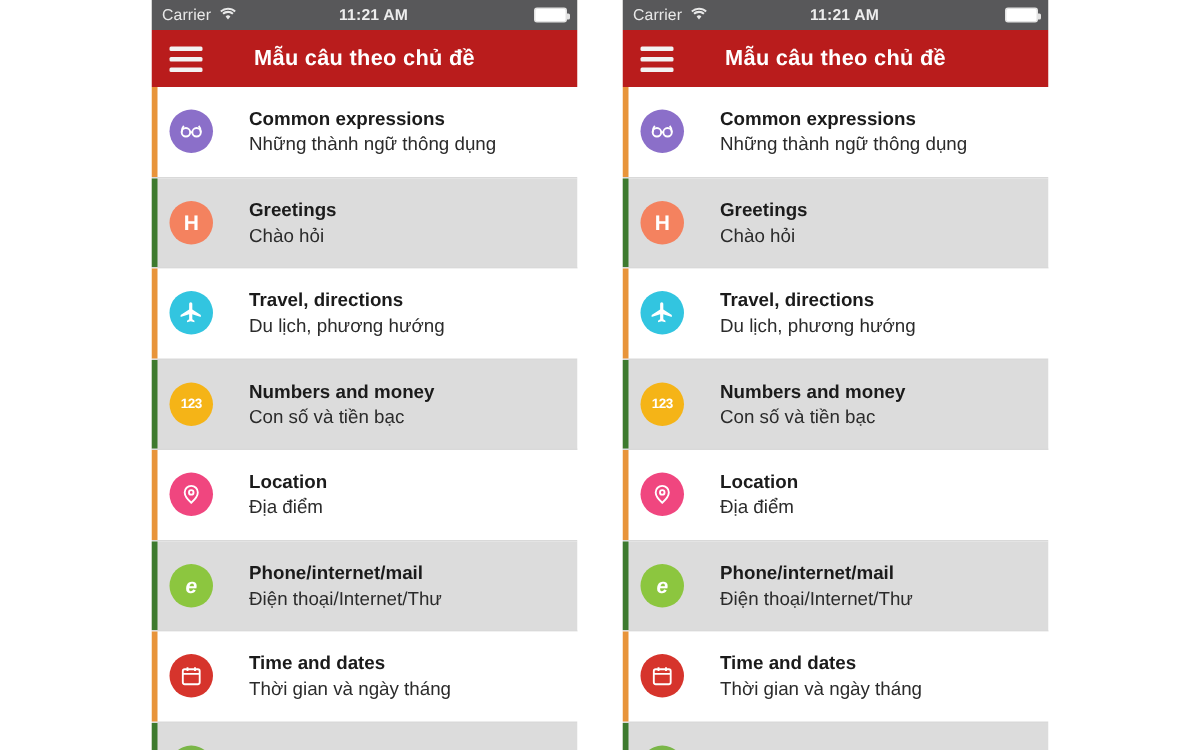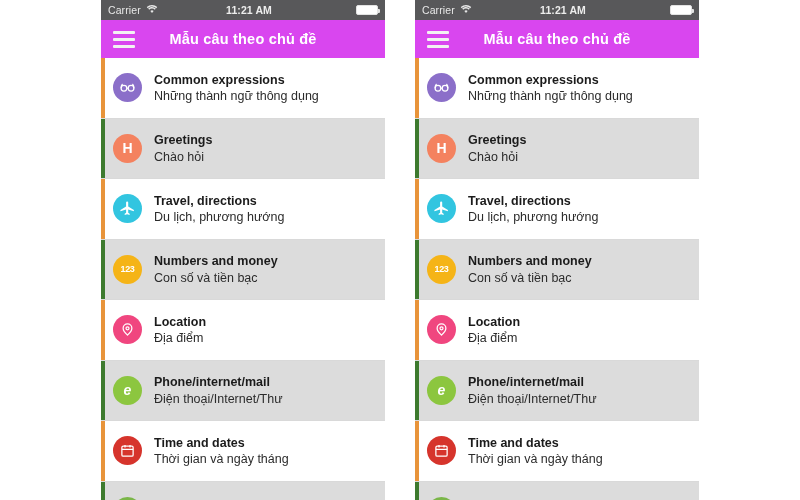--- a/index.html
+++ b/index.html
@@ -60,21 +60,21 @@
     position:absolute;
     right:-3px; top:3px;
     width:2px; height:4px;
     background:#e3e3e3;
     border-radius:0 1px 1px 0;
   }
 
   
   .navbar {
     height:38px;
-    background:#d946ef;
+    background:#b91c1c;
     display:flex;
     align-items:center;
     position:relative;
     padding-left:12px;
   }
   .hamburger {
     width:22px;
     display:flex;
     flex-direction:column;
     gap:4px;
@@ -119,21 +119,21 @@
     border-radius:50%;
     flex:0 0 29px;
     margin-left:6px;
     display:flex;
     align-items:center;
     justify-content:center;
     color:#ffffff;
     font-size:11px;
     font-weight:bold;
   }
-  .txt { margin-left:12px; min-width:0; }
+  .txt { margin-left:24px; min-width:0; }
   .t-title {
     font-size:12.5px;
     font-weight:bold;
     color:#1b1b1b;
     line-height:1.35;
     white-space:nowrap;
   }
   .t-sub {
     font-size:12.5px;
     color:#2b2b2b;

